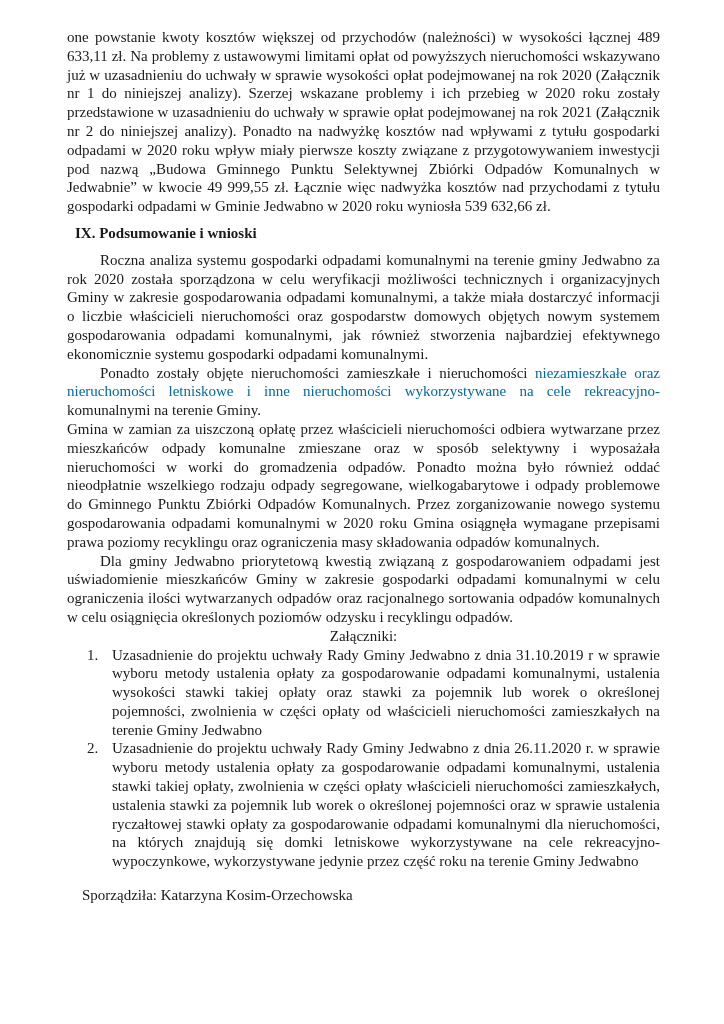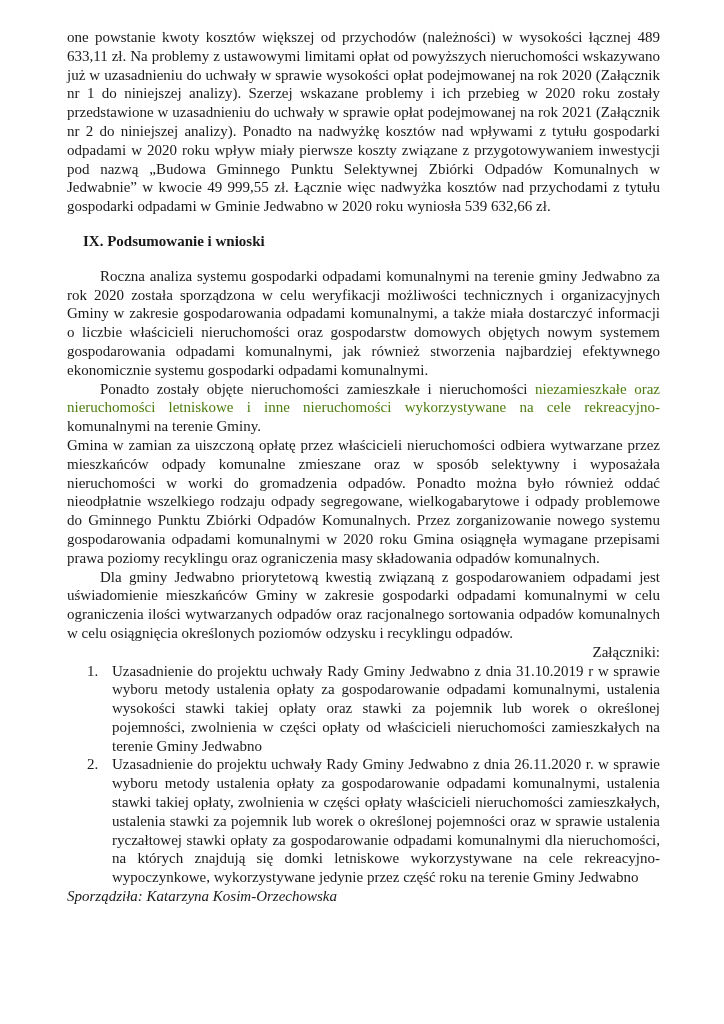--- a/index.html
+++ b/index.html
@@ -21,51 +21,50 @@
     overflow: hidden;
   }
   .para {
     margin: 0;
     text-align: justify;
   }
   .para.first-indent {
     text-indent: 33px;
   }
   .section-heading {
-    margin: 16px;
+    margin: 8px;
     font-weight: bold;
     font-size: 15px;
     line-height: 18.8px;
     text-align: left;
   }
   .muted-run {
-    color: #4d7c0f;
+    color: #0369a1;
     font-family: Liberation Serif, serif;
   }
   .gap-above {
     margin-top: 18.8px;
   }
   .attachments-label {
     margin: 0;
-    text-align: right;
+    text-align: center;
   }
   .attachment-item {
     position: relative;
     margin: 0;
     padding-left: 45px;
     text-align: justify;
   }
   .attachment-number {
     position: absolute;
     left: 20px;
     top: 0;
   }
   .author-line {
-    margin: 0;
-    font-style: italic;
+    margin: 15px;
     text-align: left;
   }
 </style>
 </head>
 <body>
 
 <div class="page">
 
   <p class="para">one powstanie kwoty kosztów większej od przychodów (należności) w wysokości łącznej 489 633,11 zł. Na problemy z ustawowymi limitami opłat od powyższych nieruchomości wskazywano już w uzasadnieniu do uchwały w sprawie wysokości opłat podejmowanej na rok 2020 (Załącznik nr 1 do niniejszej analizy). Szerzej wskazane problemy i ich przebieg w 2020 roku zostały przedstawione w uzasadnieniu do uchwały w sprawie opłat podejmowanej na rok 2021 (Załącznik nr 2 do niniejszej analizy). Ponadto na nadwyżkę kosztów nad wpływami z tytułu gospodarki odpadami w 2020 roku wpływ miały pierwsze koszty związane z przygotowywaniem inwestycji pod nazwą „Budowa Gminnego Punktu Selektywnej Zbiórki Odpadów Komunalnych w Jedwabnie” w kwocie 49 999,55 zł. Łącznie więc nadwyżka kosztów nad przychodami z tytułu gospodarki odpadami w Gminie Jedwabno w 2020 roku wyniosła 539 632,66 zł.</p>
 

